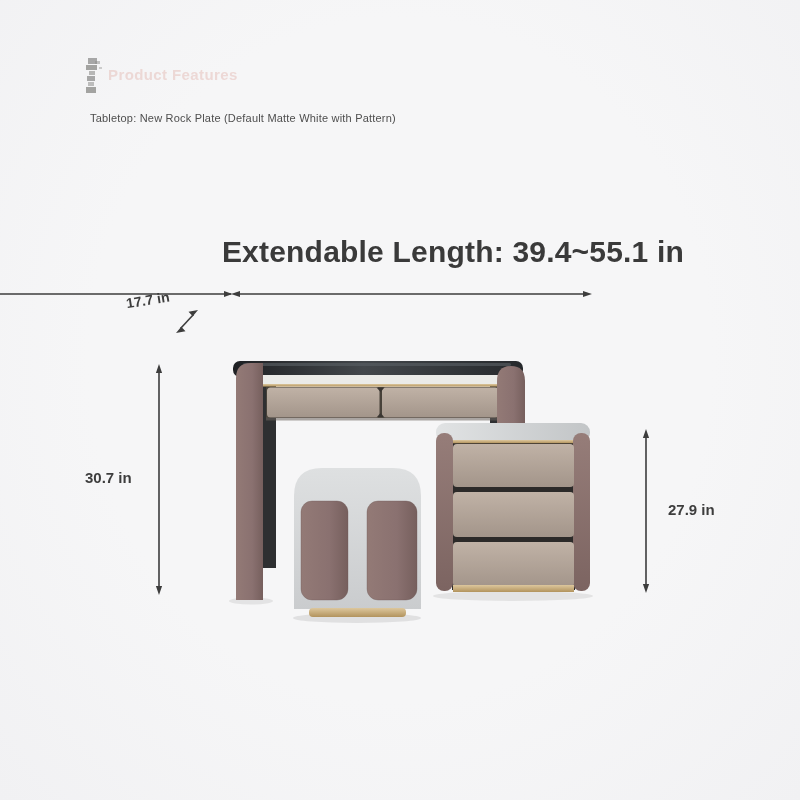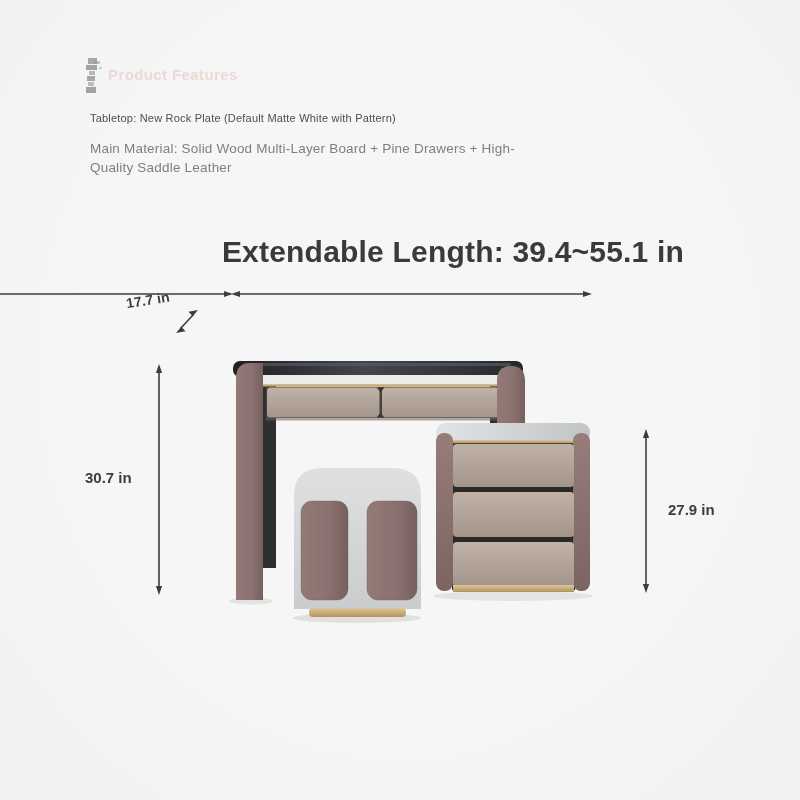--- a/index.html
+++ b/index.html
@@ -49,21 +49,20 @@
         <rect x="5" y="20" width="8" height="5" opacity=".75"></rect>
         <rect x="6" y="26" width="6" height="4" opacity=".55"></rect>
         <rect x="4" y="31" width="10" height="6" opacity=".8"></rect>
         <rect x="17" y="11" width="3" height="2" opacity=".4"></rect>
       </g>
     </svg>
     <span class="watermark-text">Product Features</span>
   </div>
 
   <div class="abs spec-line1">Tabletop: New Rock Plate (Default Matte White with Pattern)</div>
-  <div class="abs spec-line2">Main Material: Solid Wood Multi-Layer Board + Pine Drawers + High-Quality Saddle Leather</div>
 
   <div class="abs heading">Extendable Length: 39.4~55.1 in</div>
 
   <div class="abs dim-label dim-depth">17.7 in</div>
   <div class="abs dim-label dim-height-desk">30.7 in</div>
   <div class="abs dim-label dim-height-cabinet">27.9 in</div>
 
   <svg class="abs" style="left:0;top:0" width="800" height="800" viewBox="0 0 800 800">
     <defs>
       <marker id="ah" markerWidth="9" markerHeight="8" refX="7.5" refY="3.5" orient="auto" markerUnits="userSpaceOnUse">

